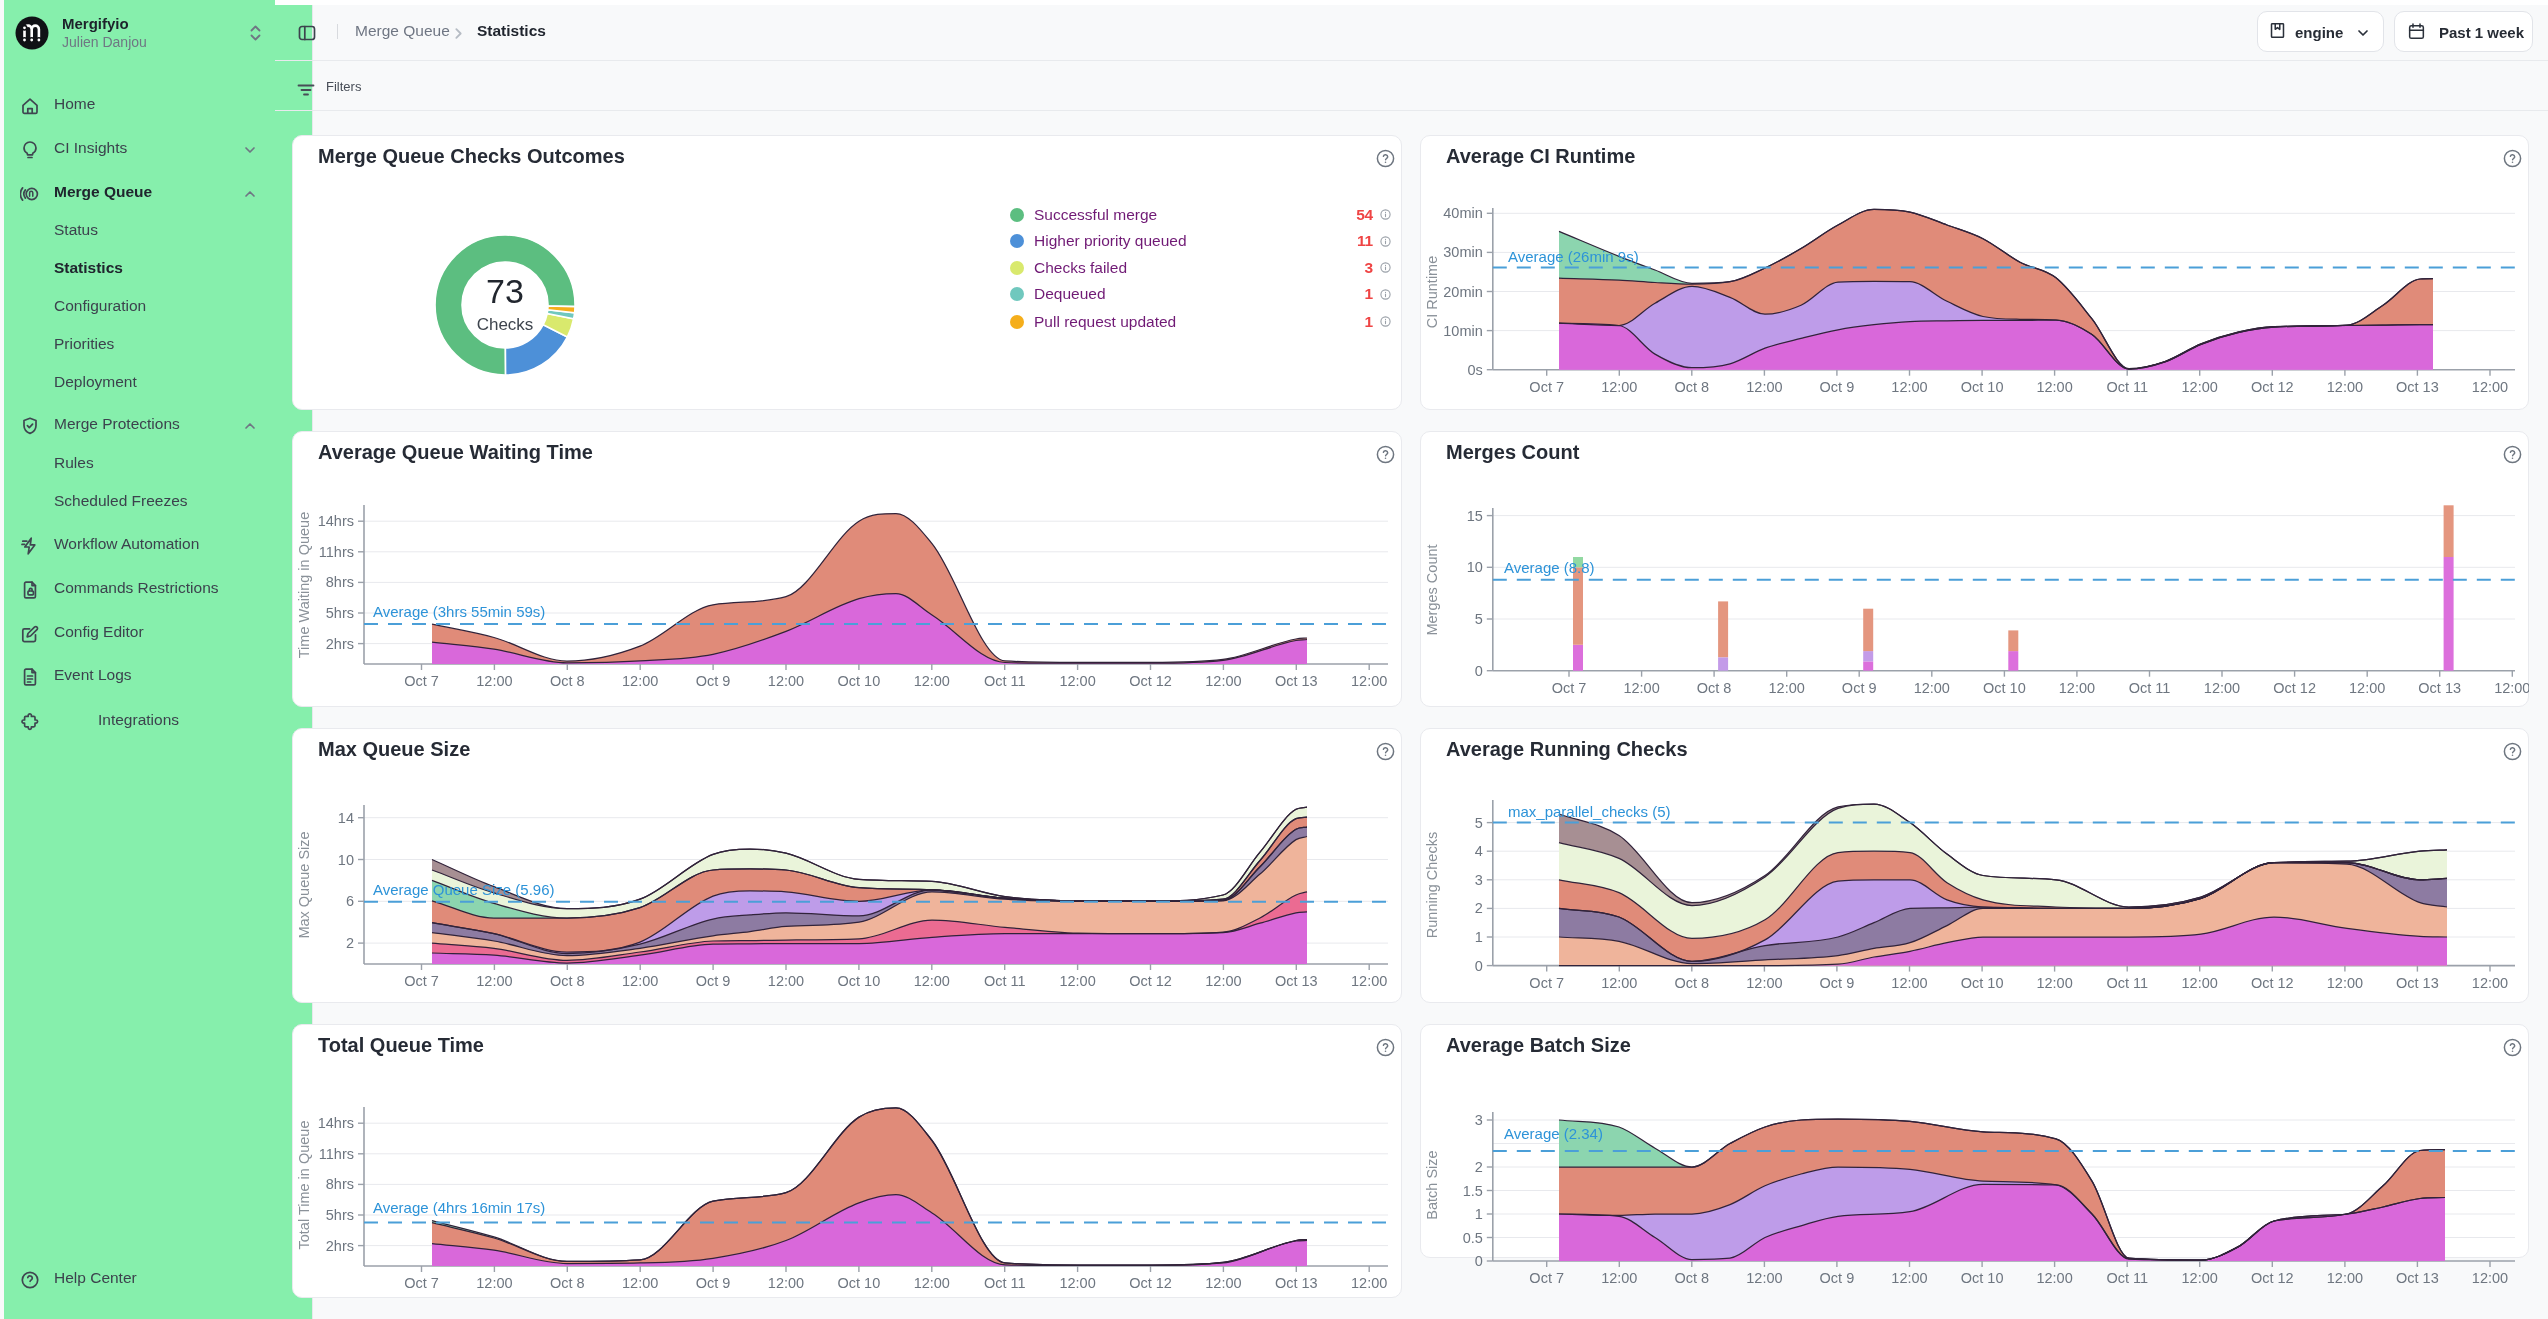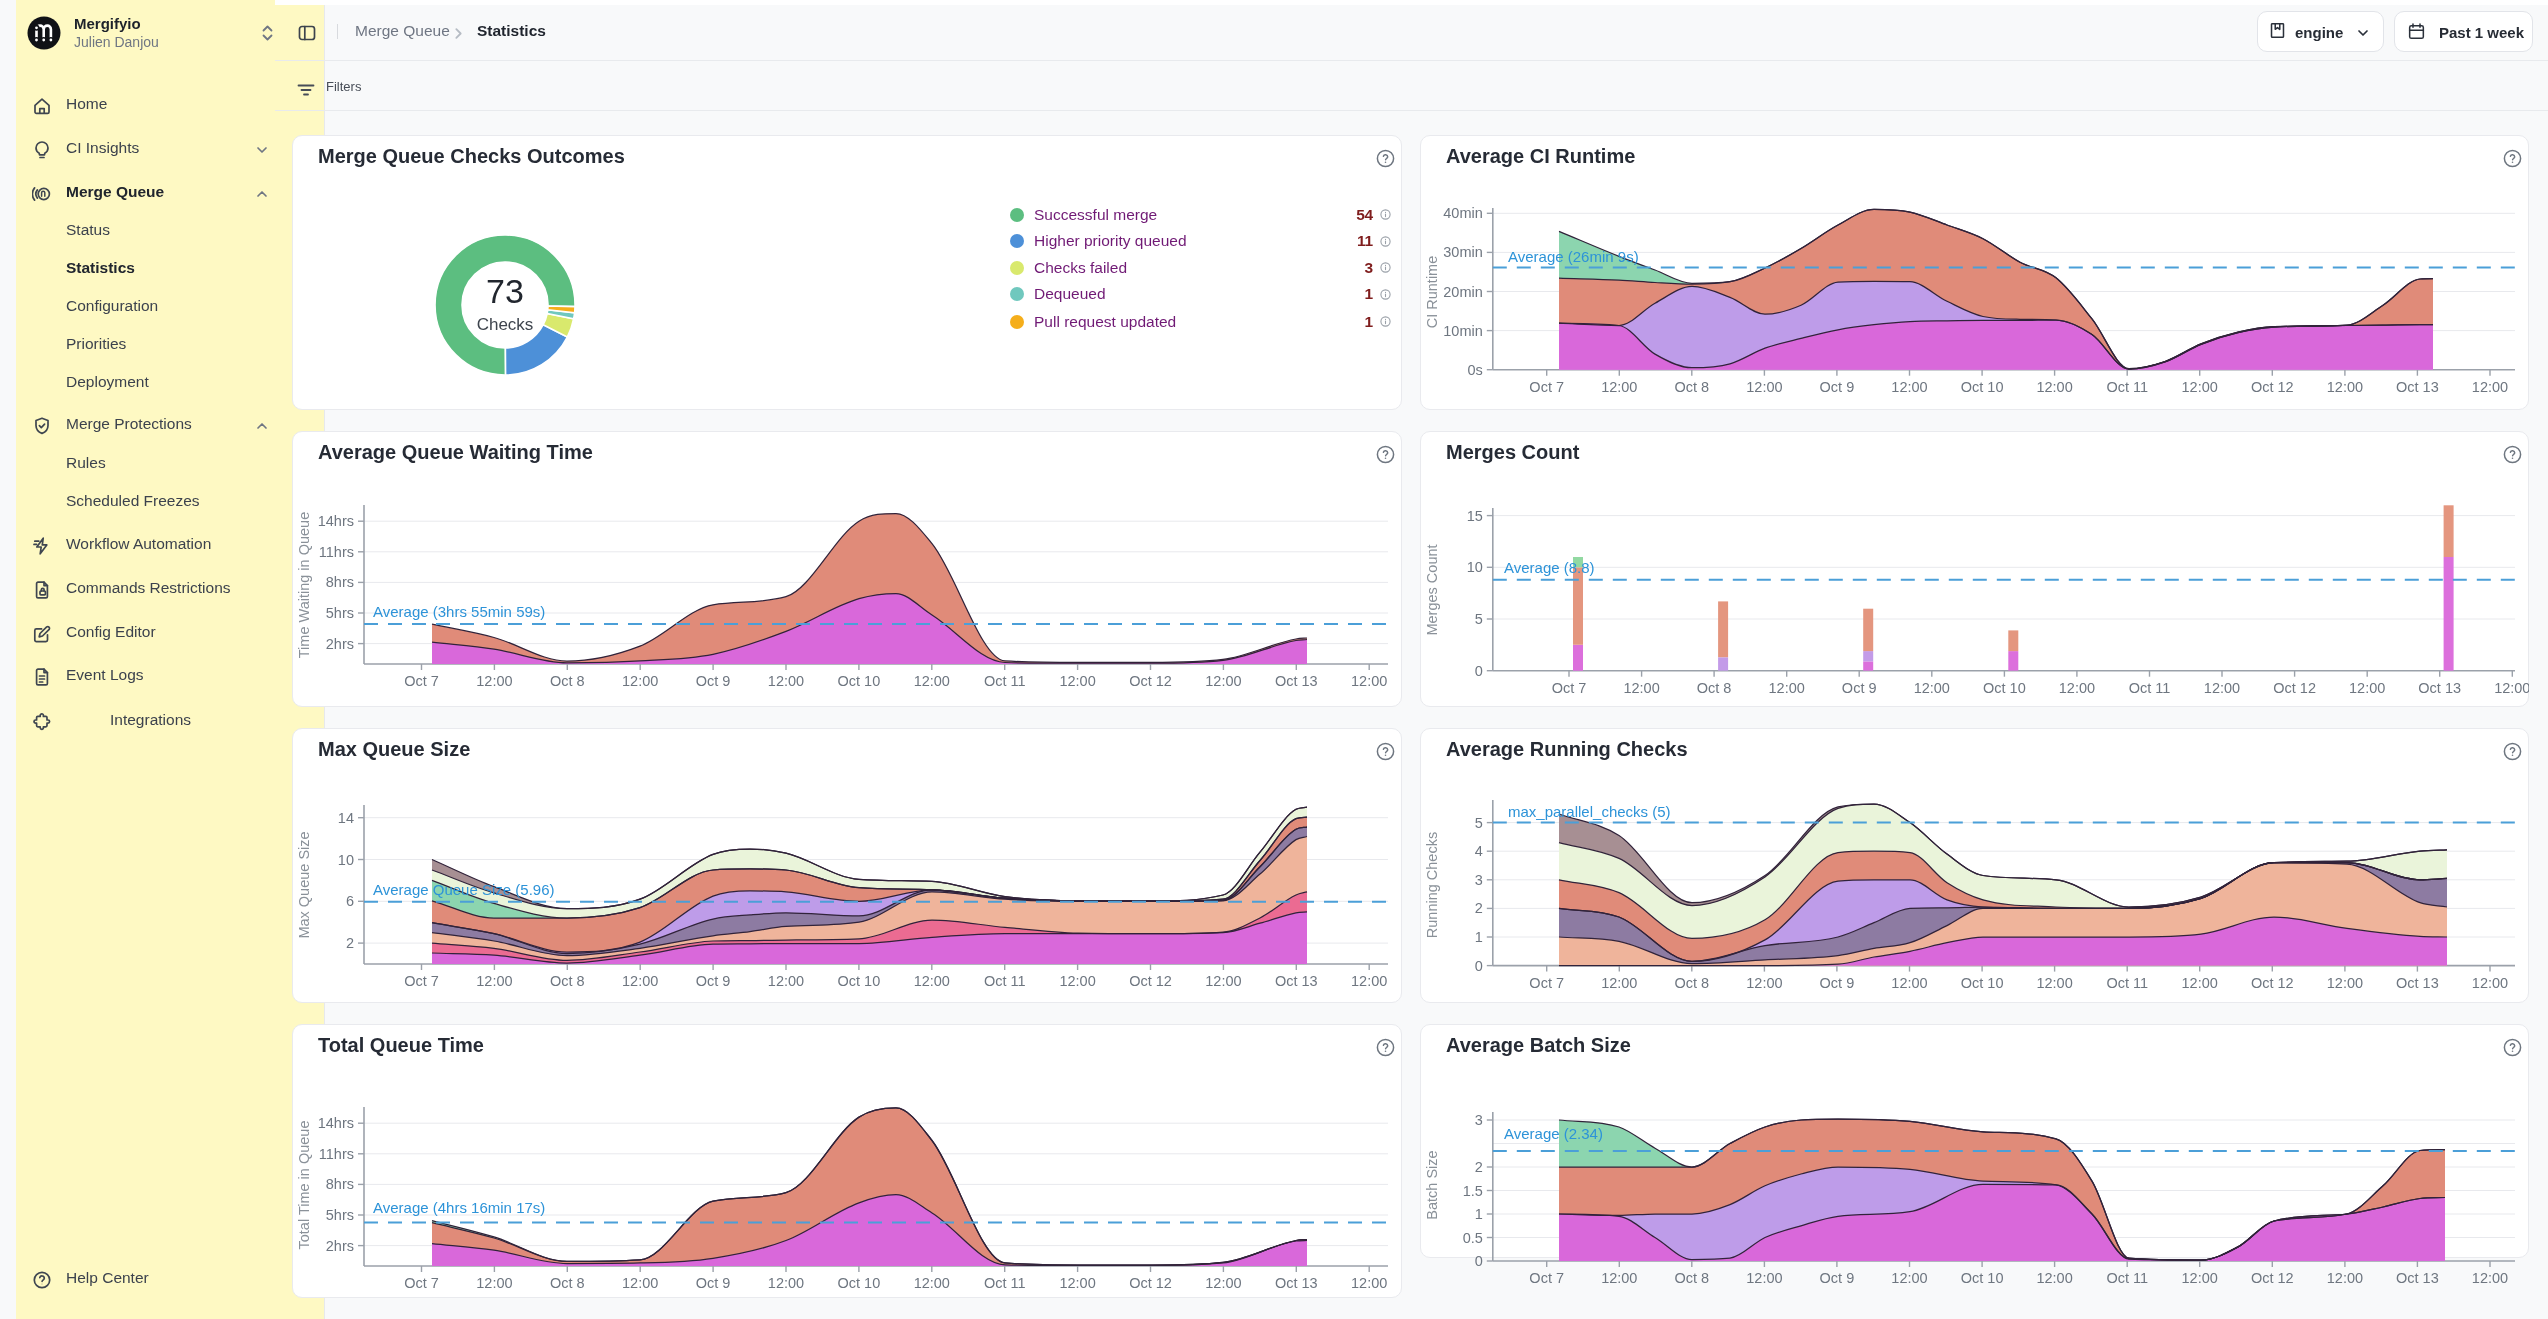--- a/index.html
+++ b/index.html
@@ -1,15 +1,15 @@
 <!DOCTYPE html>
 <html><head><meta charset="utf-8"><style>
 * { margin:0; padding:0; box-sizing:border-box; }
 html,body { width:2548px; height:1319px; font-family:"Liberation Sans", sans-serif; background:#f8f9fa; overflow:hidden; }
-.sidebar { position:absolute; left:16px; top:0; width:309px; height:1319px; background:#fef9c3; border-right:1px solid #e7e9ec; }
+.sidebar { position:absolute; left:4px; top:0; width:309px; height:1319px; background:#86efac; border-right:1px solid #e7e9ec; }
 .tstrip { position:absolute; left:275px; top:0; width:2273px; height:5px; background:#fff; }
 .logo-c { position:absolute; left:11px; top:16px; }
 .orgname { position:absolute; left:58px; top:15px; font-size:15px; font-weight:700; color:#1d222b; }
 .orguser { position:absolute; left:58px; top:34px; font-size:14px; color:#6f7683; }
 .nav { position:absolute; font-size:15.5px; color:#3c424d; white-space:nowrap; }
 .nav.b { font-weight:700; color:#20252e; }
 .ic { position:absolute; }
 .topbar { position:absolute; left:275px; top:0; width:2273px; height:61px; border-bottom:1px solid #e8eaed; }
 .vsep { position:absolute; left:337px; top:24px; width:1px; height:15px; background:#d8dade; }
 .bc1 { position:absolute; left:355px; top:22px; font-size:15.5px; color:#6f7683; }
@@ -23,21 +23,21 @@
 .ct { position:absolute; left:25px; top:9px; font-size:20px; font-weight:600; color:#262b35; }
 .hic { position:absolute; }
 .plot { position:absolute; left:-1px; top:-1px; }
 .axl { font-size:14.5px; fill:#6e7680; font-family:"Liberation Sans", sans-serif; }
 .axn { font-size:14.5px; fill:#8a9199; font-family:"Liberation Sans", sans-serif; }
 .avgl { font-size:15px; fill:#2d93d8; font-family:"Liberation Sans", sans-serif; }
 .legend { position:absolute; left:717px; top:0; width:381px; }
 .lrow { position:absolute; left:0; width:381px; height:20px; display:flex; align-items:center; }
 .ldot { width:14px; height:14px; border-radius:50%; flex:none; }
 .llab { font-size:15.5px; color:#701a75; margin-left:10px; flex:1; }
-.lcnt { font-size:15.5px; font-weight:600; color:#7f1d1d; text-align:left; letter-spacing:-0.2px; }
+.lcnt { font-size:15.5px; font-weight:600; color:#ef4444; text-align:left; letter-spacing:-0.2px; }
 svg text { font-family:"Liberation Sans", sans-serif; }
 </style></head><body>
 <div class="sidebar">
 <div class="logo-c"><svg width="34" height="34" viewBox="0 0 34 34">
         <circle cx="17" cy="17" r="16.5" fill="#101216"></circle>
         <g fill="none" stroke="#fff" stroke-width="2.6" stroke-linecap="round">
           <path d="M9.5 23.5V13.2a3.6 3.6 0 0 1 7.2 0V23.5M16.7 16.5v-3.3a3.6 3.6 0 0 1 7.2 0V23.5"></path>
         </g>
         <g fill="#fff" stroke="#101216" stroke-width="1.6">
           <circle cx="9.5" cy="11.8" r="2.2"></circle>

